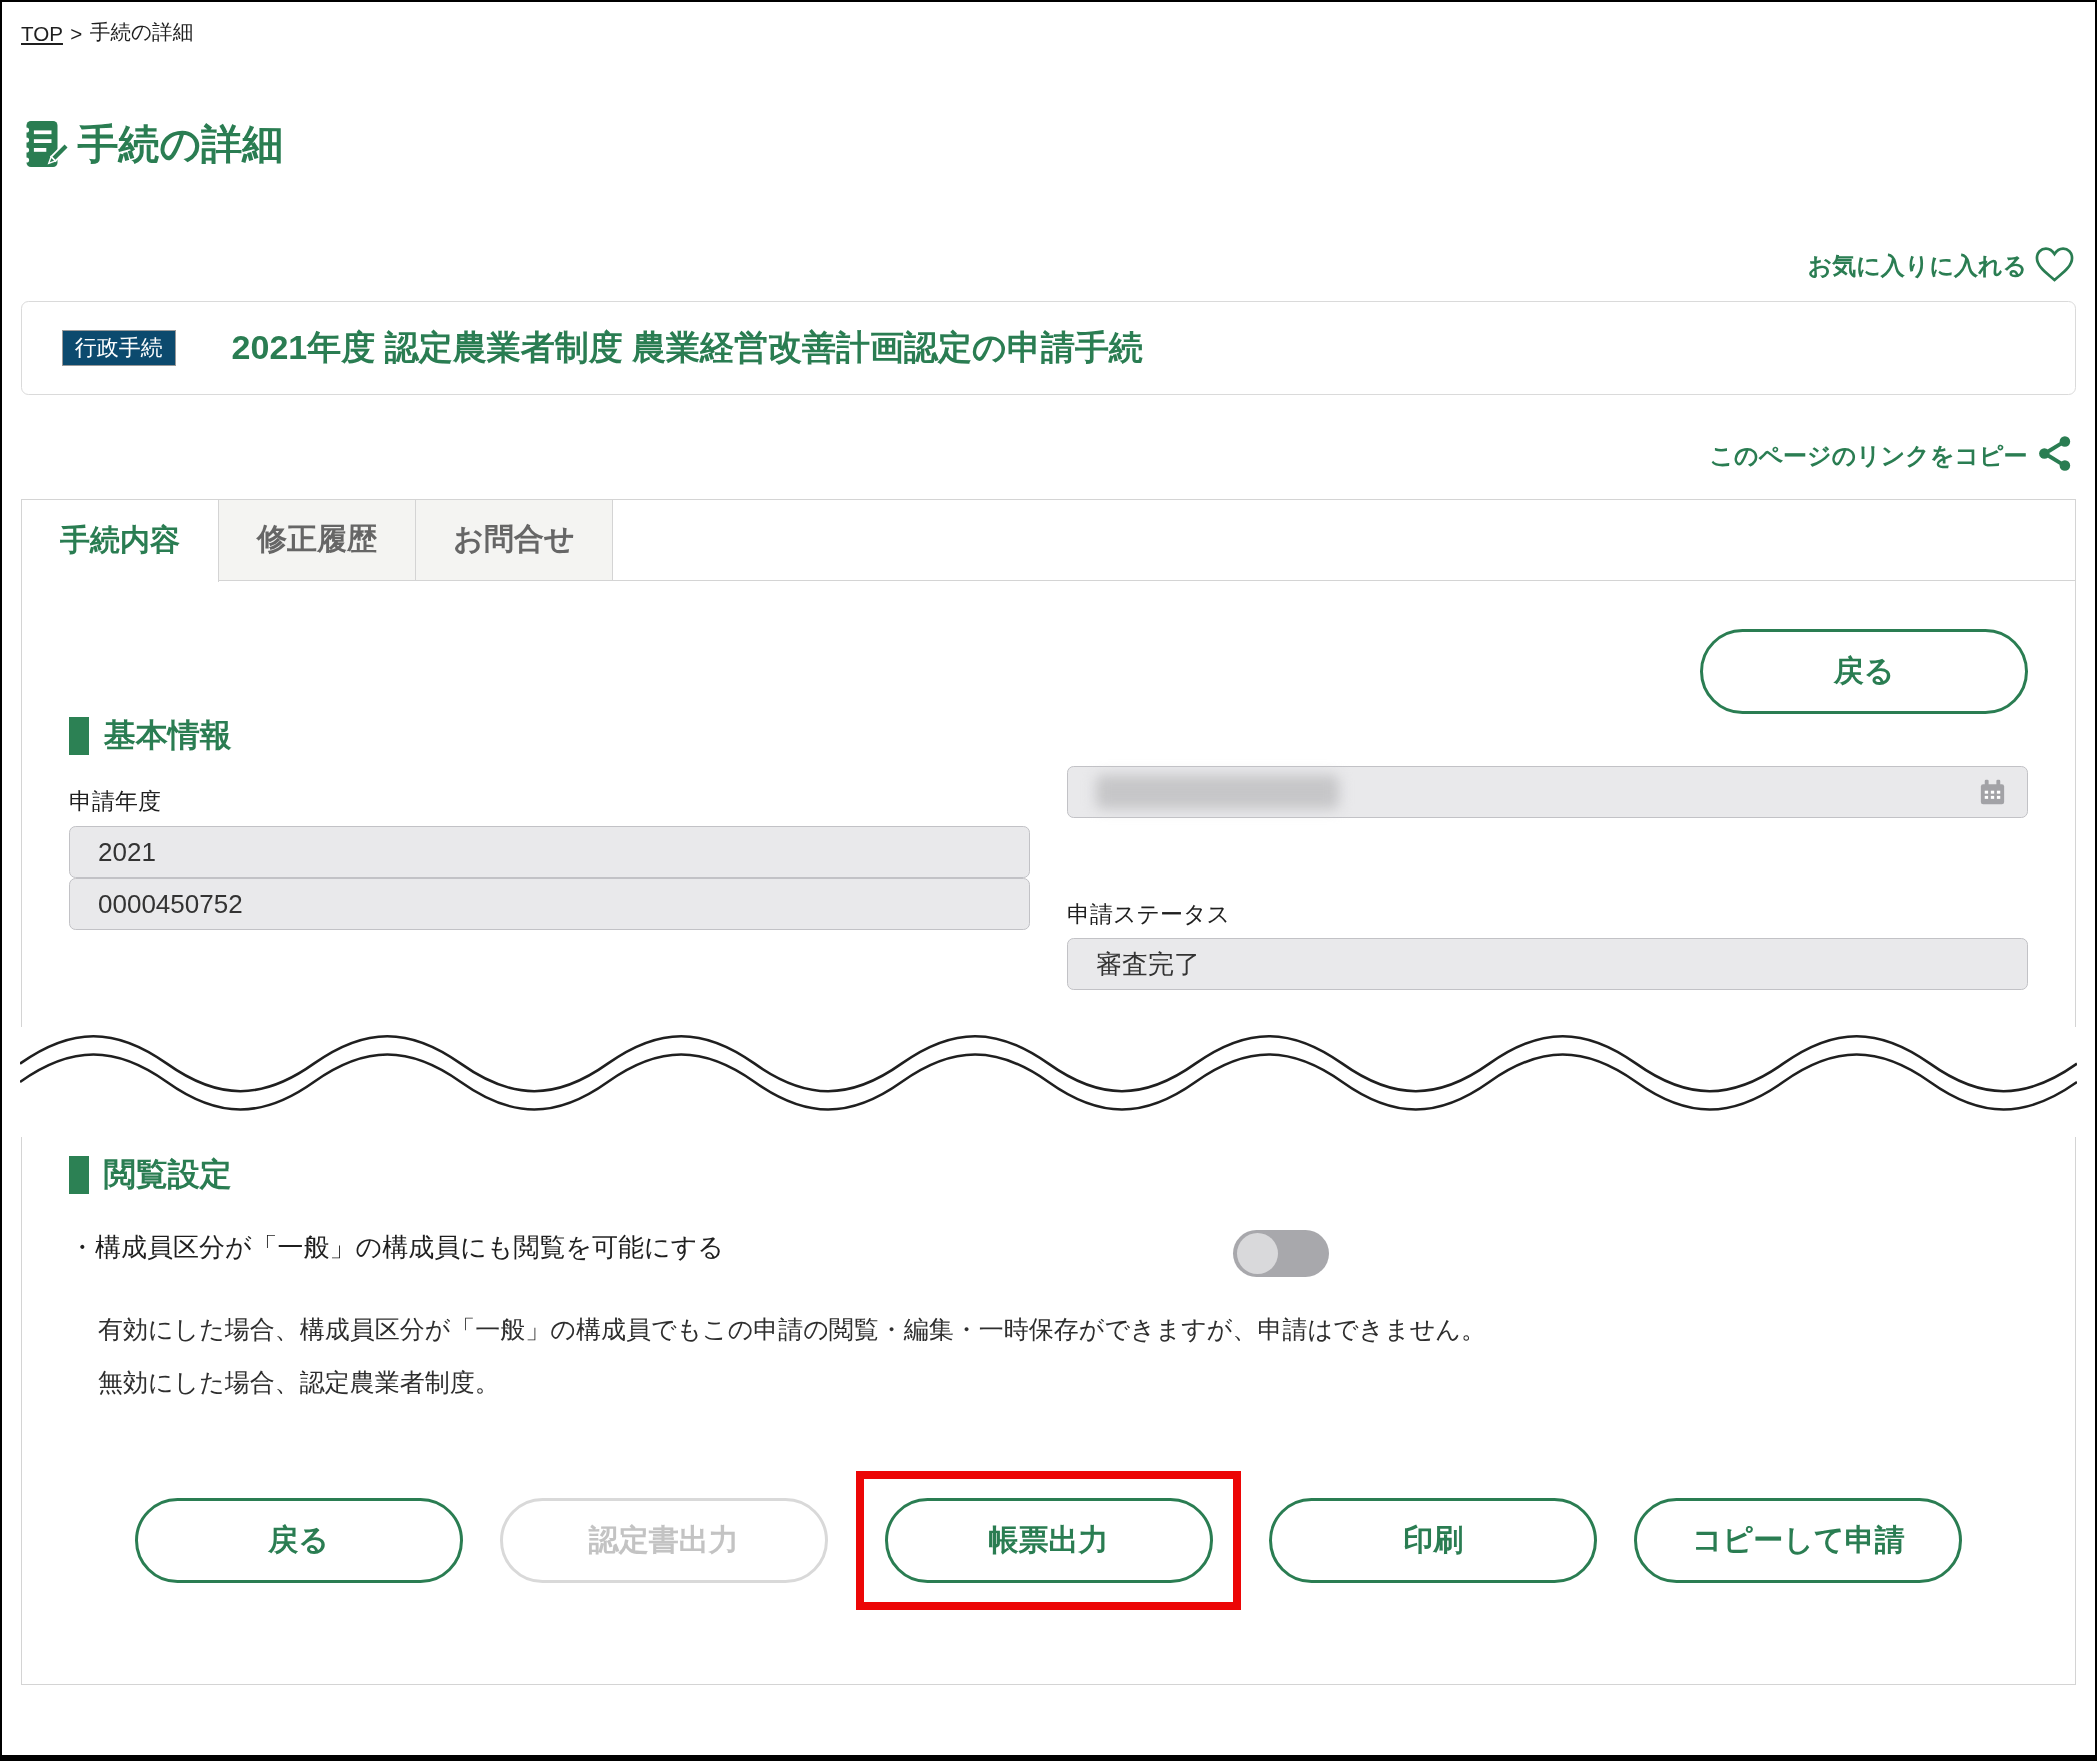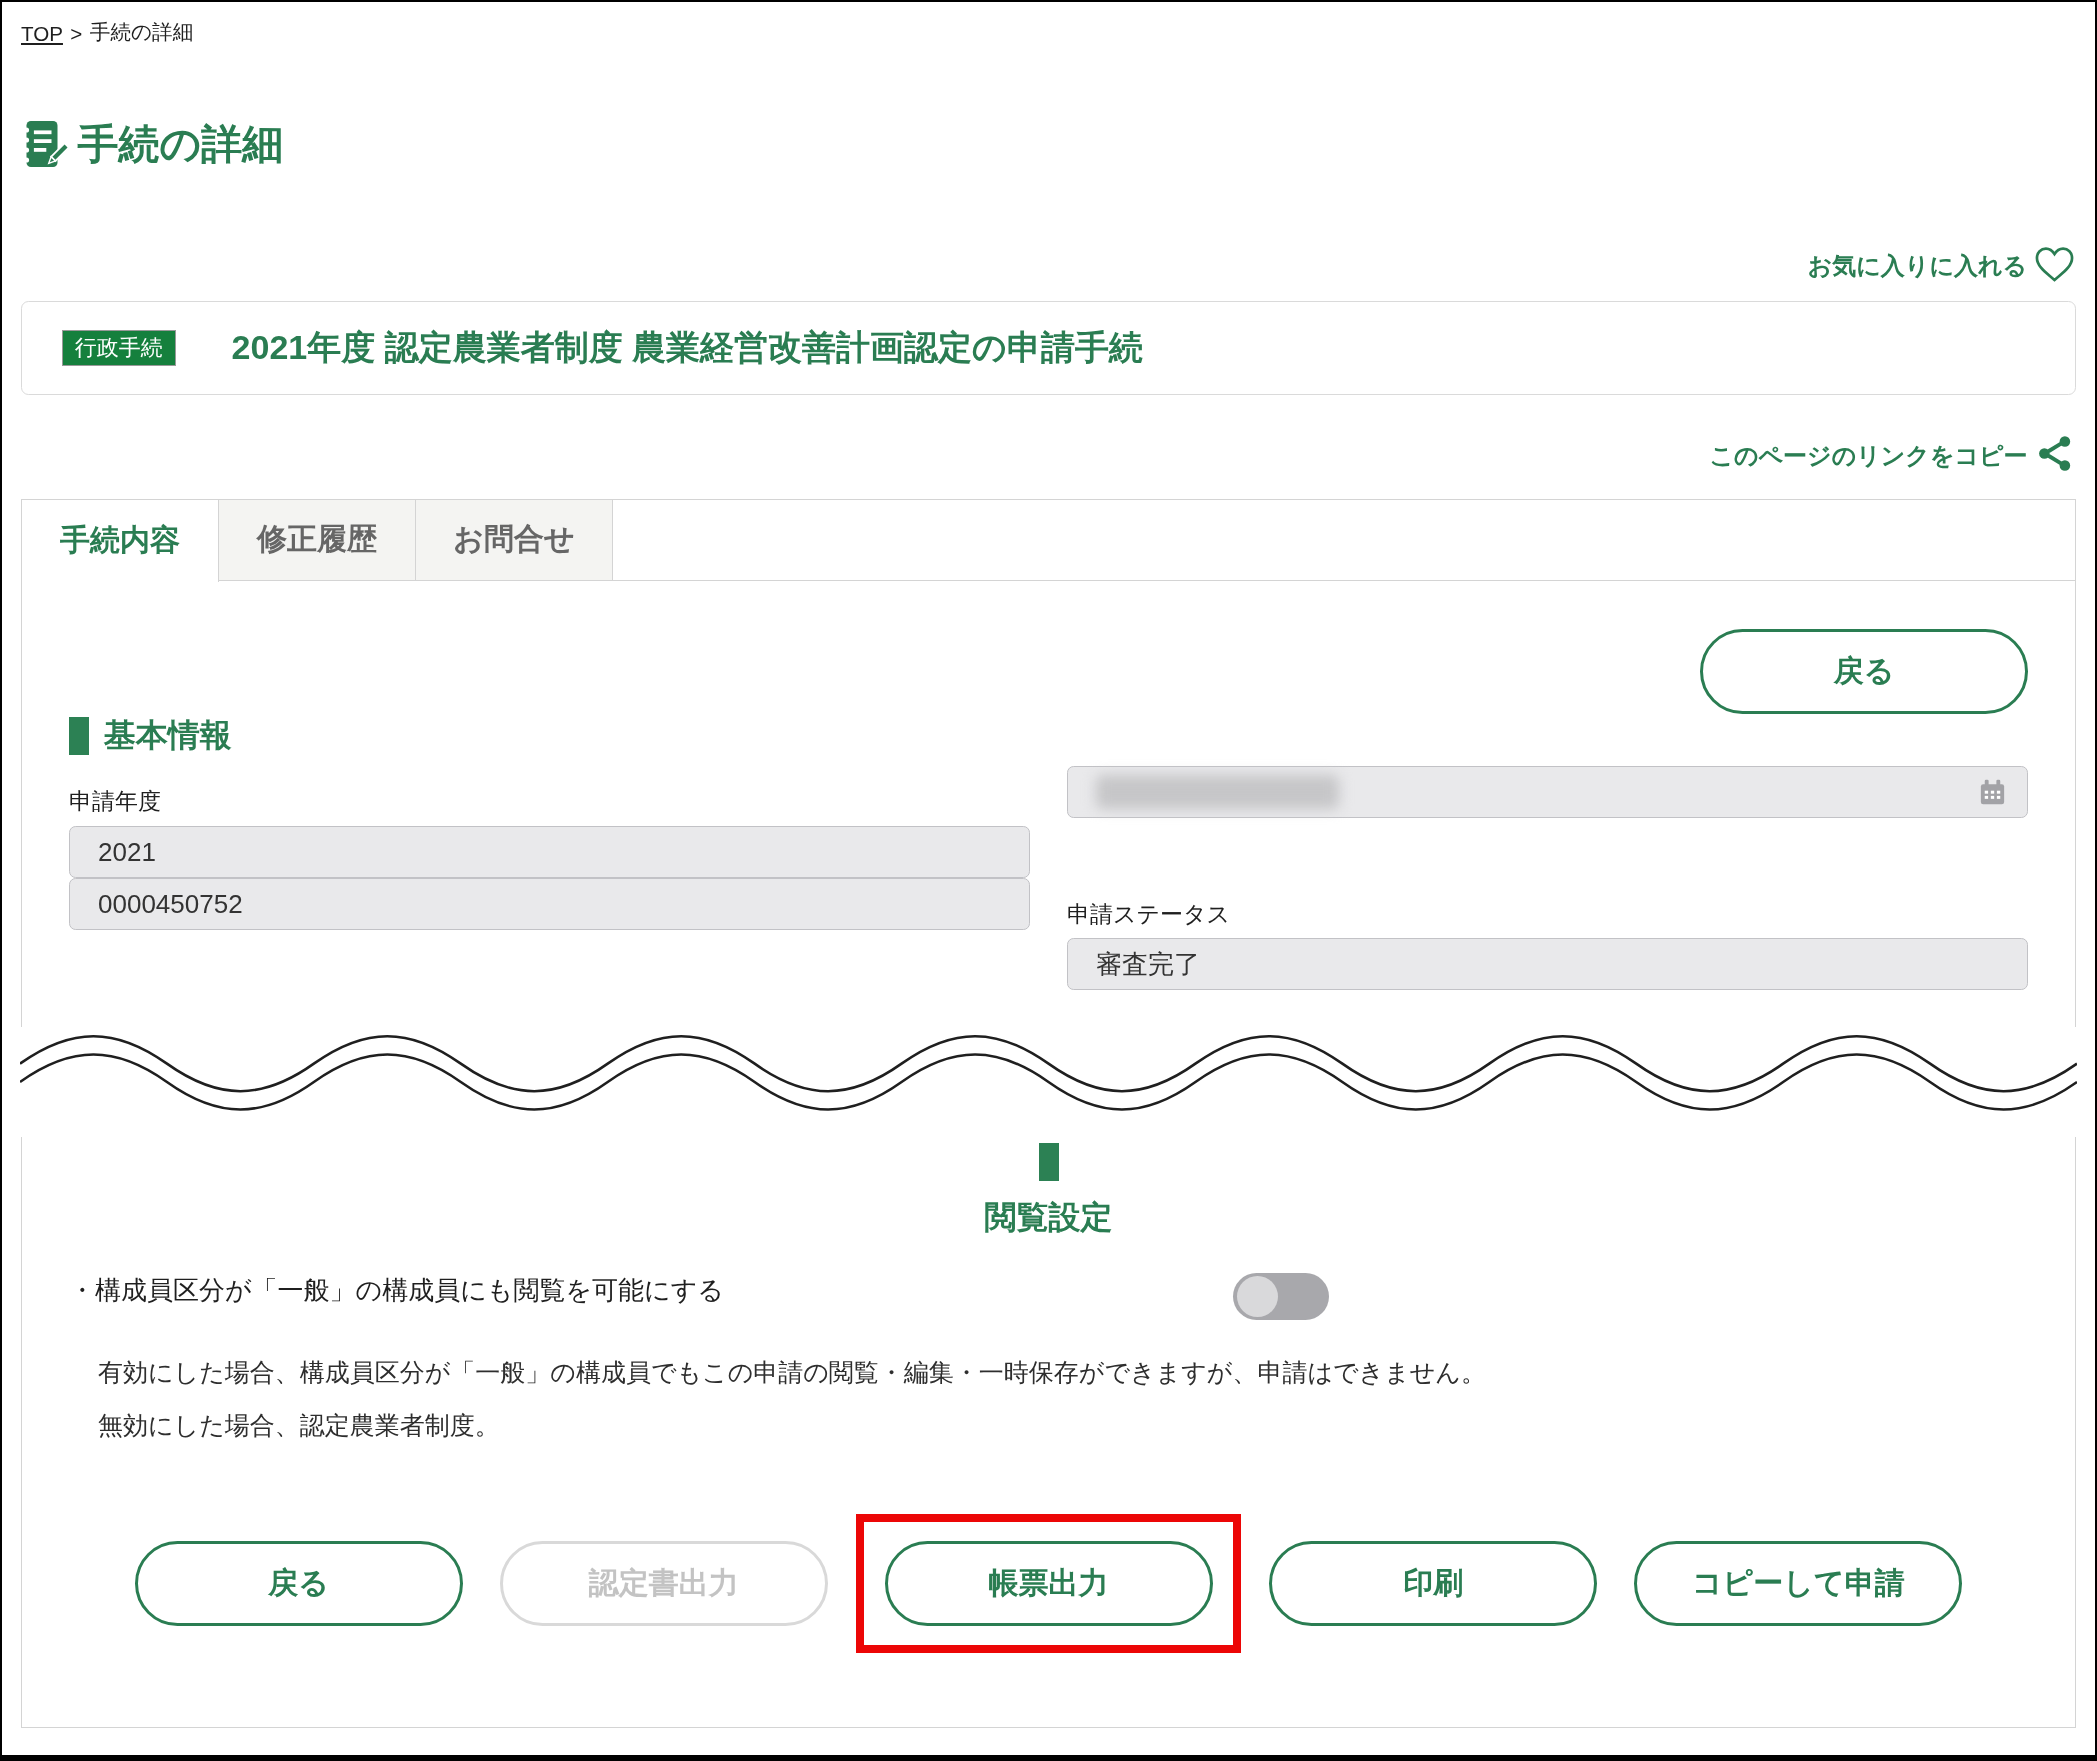--- a/index.html
+++ b/index.html
@@ -18,21 +18,21 @@
   
   .breadcrumb{margin-top:16px;font-size:20.6px;color:#1f1f1f;display:flex;gap:7.4px;align-items:flex-end;}
   .breadcrumb a{color:#1f1f1f;text-decoration:underline;cursor:pointer;}
   
   .page-title{margin-top:71px;display:flex;align-items:center;gap:7.4px;color:var(--green);font-size:41px;font-weight:bold;}
   .page-title svg{display:block;}
   
   .fav-row{margin-top:71px;display:flex;justify-content:flex-end;align-items:center;gap:5.9px;color:var(--green);font-size:24px;font-weight:bold;cursor:pointer;}
   
   .proc-box{margin-top:11.8px;height:94px;border:1.5px solid #dadada;border-radius:7.4px;display:flex;align-items:center;padding:0 40px;background:#fff;}
-  .proc-badge{background:#15803d;border:1.5px solid #999;color:#fff;font-size:22px;padding:5.9px 11.8px;line-height:1;}
+  .proc-badge{background:#0c4a6e;border:1.5px solid #999;color:#fff;font-size:22px;padding:5.9px 11.8px;line-height:1;}
   .proc-title{margin-left:56px;color:var(--green);font-size:34px;font-weight:bold;}
   
   .copy-row{margin-top:38px;display:flex;justify-content:flex-end;align-items:center;gap:7.4px;color:var(--green);font-size:24px;font-weight:bold;cursor:pointer;}
   
   .panel{margin-top:19px;border:1.5px solid var(--panel-border);background:#fff;}
   .tabstrip{display:flex;height:81px;border-bottom:1.5px solid var(--panel-border);}
   .tab{width:197px;display:flex;align-items:center;justify-content:center;font-size:30px;font-weight:bold;cursor:pointer;}
   .tab.inactive{background:#f4f4f2;color:#666;border-right:1.5px solid var(--panel-border);}
   .tab.active{background:#fff;color:var(--green);border-right:1.5px solid var(--panel-border);height:82px;margin-bottom:-1.5px;position:relative;z-index:2;}
   .panel-content{padding:22px 47px 74px;}
@@ -191,21 +191,21 @@
         </div>
       </div>
 
       <div class="wave">
         <svg viewBox="0 0 2800 150" preserveAspectRatio="none">
           <path d="M0 50 C70 0 130 0 200 50 S330 100 400 50 S530 0 600 50 S730 100 800 50 S930 0 1000 50 S1130 100 1200 50 S1330 0 1400 50 S1530 100 1600 50 S1730 0 1800 50 S1930 100 2000 50 S2130 0 2200 50 S2330 100 2400 50 S2530 0 2600 50 S2730 100 2800 50" fill="none" stroke="#1f1f1f" stroke-width="3.5"></path>
           <path d="M0 50 C70 0 130 0 200 50 S330 100 400 50 S530 0 600 50 S730 100 800 50 S930 0 1000 50 S1130 100 1200 50 S1330 0 1400 50 S1530 100 1600 50 S1730 0 1800 50 S1930 100 2000 50 S2130 0 2200 50 S2330 100 2400 50 S2530 0 2600 50 S2730 100 2800 50" transform="translate(0,25)" fill="none" stroke="#1f1f1f" stroke-width="3.5"></path>
         </svg>
       </div>
 
-      <div class="sec-head" style="margin-top:6px;flex-direction:column;">
+      <div class="sec-head" style="margin-top:16px;">
         <span class="sec-marker"></span>
         <span class="sec-title">閲覧設定</span>
       </div>
 
       <div class="toggle-row">
         <span>・構成員区分が「一般」の構成員にも閲覧を可能にする</span>
         <span class="toggle">
           <span class="knob"></span>
         </span>
       </div>

